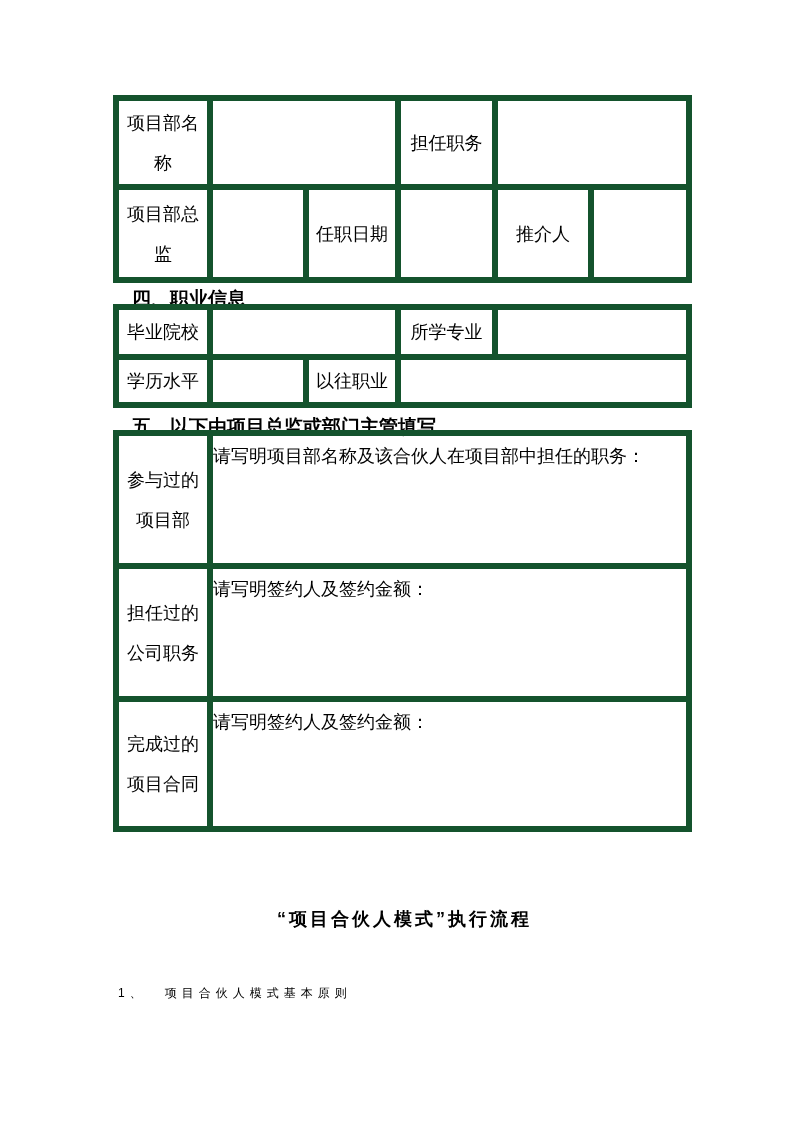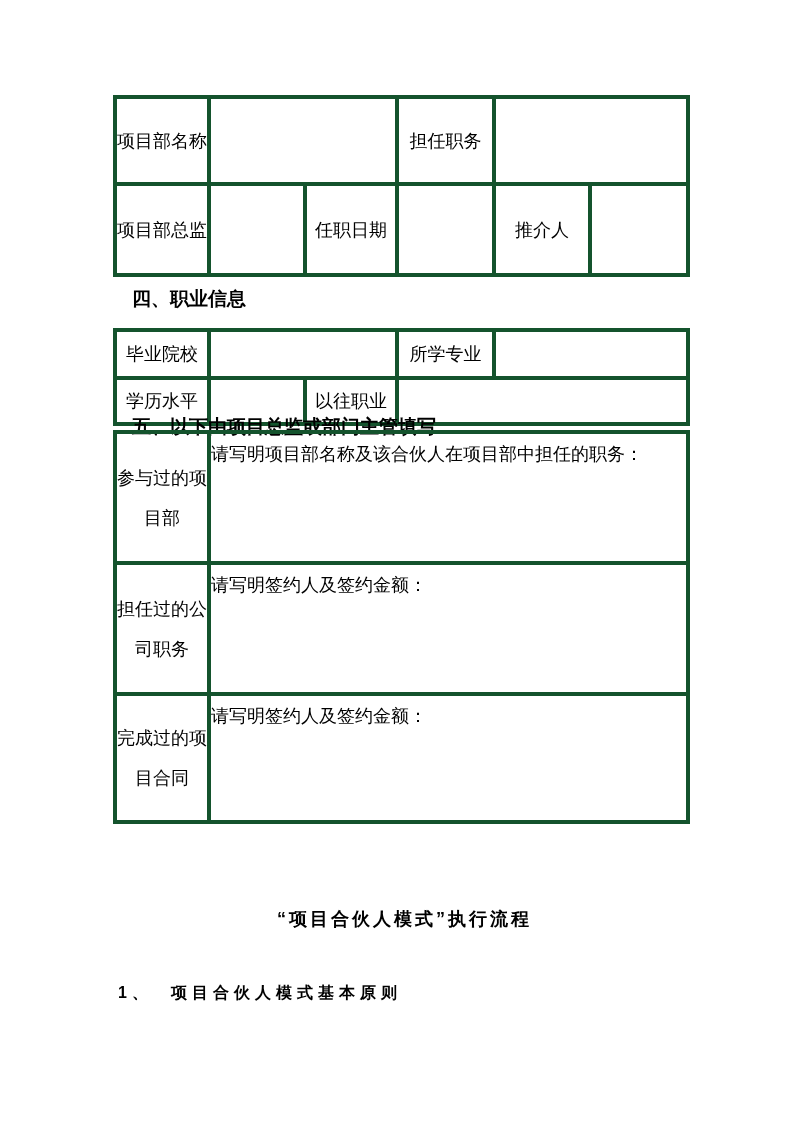--- a/index.html
+++ b/index.html
@@ -12,40 +12,40 @@
     color: #000000;
     font-family: "Liberation Sans", sans-serif;
     overflow: hidden;
   }
   table.doc {
     position: absolute;
     border-collapse: collapse;
     table-layout: fixed;
   }
   table.doc td {
-    border: 4px solid #14532d;
+    border: 6px solid #14532d;
     font-size: 18px;
     line-height: 40px;
     padding: 0;
     overflow: hidden;
     word-break: break-all;
   }
   td.lbl {
     text-align: center;
     vertical-align: middle;
     padding: 0 5px;
   }
   td.blank { vertical-align: middle; }
   td.content {
     text-align: left;
     vertical-align: top;
     padding: 2px 8px 0 8px;
   }
   #table-project { left: 113px; top: 95px;  width: 575px; }
-  #table-occupation { left: 113px; top: 304px; width: 575px; margin-top: 24px; }
+  #table-occupation { left: 113px; top: 304px; width: 575px; }
   #table-manager { left: 113px; top: 430px; width: 575px; }
 
   .sec-heading {
     position: absolute;
     left: 117px;
     margin: 15px;
     font-size: 19px;
     font-weight: bold;
     line-height: 24px;
     white-space: nowrap;
@@ -63,22 +63,22 @@
     font-size: 18px;
     font-weight: bold;
     letter-spacing: 3px;
     line-height: 28px;
   }
   .footer-heading {
     position: absolute;
     top: 979px;
     left: 118px;
     margin: 0;
-    font-size: 16px;
-    font-weight: bold;
+    font-size: 12px;
+    font-weight: normal;
     letter-spacing: 5px;
     line-height: 28px;
     white-space: nowrap;
   }
   .tab-space { display: inline-block; width: 18px; }
 </style>
 </head>
 <body>
 
 <div class="page">

